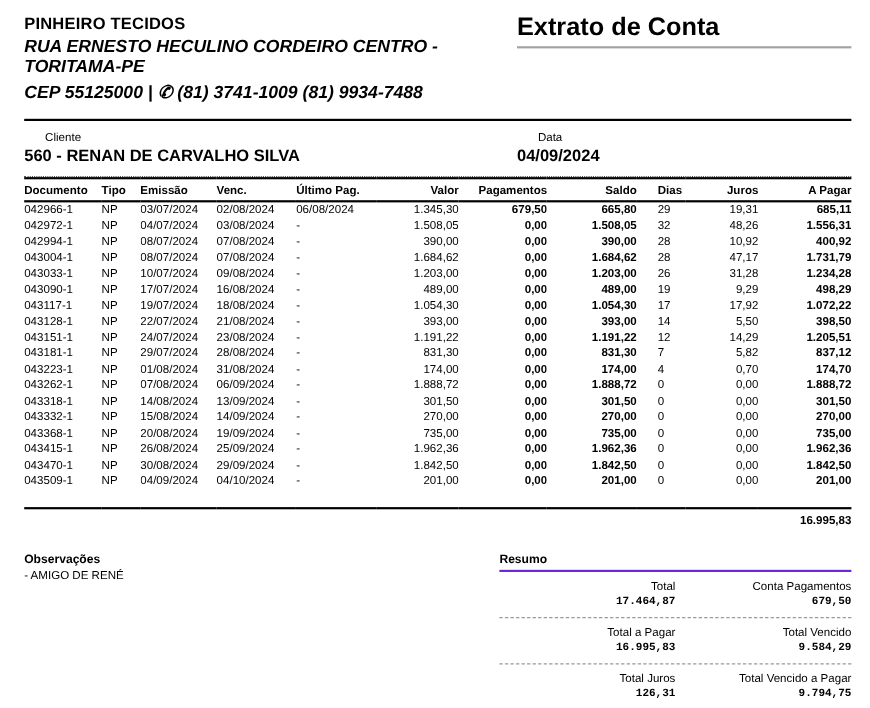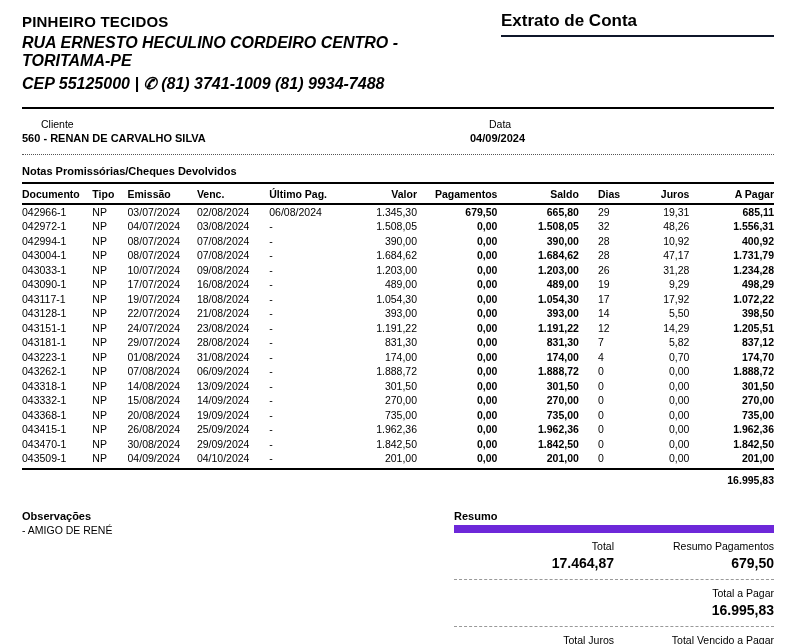--- a/index.html
+++ b/index.html
@@ -6,64 +6,64 @@
   html, body { margin: 0; padding: 0; background: #fff; }
   body {
     width: 791px; height: 644px;
     font-family: "Liberation Sans", sans-serif;
     color: #000;
     -webkit-font-smoothing: antialiased;
   }
   .page { width: 791px; height: 644px; padding: 10px 17px 0 22px; overflow: hidden; }
 
   
-  .doc-header { display: flex; align-items: flex-start; gap: 31px; }
+  .doc-header { display: flex; align-items: flex-start; }
   .company { width: 448px; }
   .company-name { font-size: 15px; font-weight: bold; margin: 3px 0 4px; letter-spacing: .2px; }
   .company-line { font-size: 16px; font-weight: bold; margin: 0 0 4px; font-style: italic; }
   .title-block { flex: 1; }
-  .doc-title { font-size: 17px; font-weight: bold; margin: 1px 0 0; padding-bottom: 4px; border-bottom: 2px solid #0f172a; }
+  .doc-title { font-size: 23px; font-weight: bold; margin: 1px 0 0; padding-bottom: 4px; border-bottom: 2px solid #a3a3a3; }
   .header-rule { border: 0; border-top: 2px solid #000; margin: 10px 0 0; }
 
   
   .meta-row { display: flex; margin-top: 9px; }
   .meta-client { width: 448px; }
   .meta-date { flex: 1; }
   .meta-label { font-size: 10.5px; margin-left: 19px; }
-  .meta-value { font-size: 11px; font-weight: bold; margin-top: 2px; }
+  .meta-value { font-size: 15px; font-weight: bold; margin-top: 2px; }
   .dotted-rule { border: 0; border-top: 1px dotted #555; margin: 10px 0 0; }
 
   
   .section-title { font-size: 11px; font-weight: bold; margin: 10px 0 5px; }
   table { width: 100%; border-collapse: collapse; table-layout: fixed; }
   thead th {
     font-size: 10.5px; font-weight: bold; text-align: left;
     border-top: 2px solid #000; border-bottom: 2px solid #000;
     padding: 4px 0 3px;
     white-space: nowrap;
   }
   tbody td { font-size: 10.5px; padding: 1px 0 0; height: 14.5px; white-space: nowrap; overflow: hidden; }
-  tbody tr:last-child td { border-bottom: 2px solid #000; padding-bottom: 4px; }
+  tbody tr:last-child td { border-bottom: 2px solid #000; padding-bottom: 18px; }
   th.c5, td.c5, th.c6, td.c6, th.c7, td.c7, th.c9, td.c9, th.c10, td.c10 { text-align: right; }
   td.c6, td.c7, td.c10 { font-weight: bold; }
   th.c8, td.c8 { padding-left: 19px; }
   .grand-total { font-size: 10.5px; font-weight: bold; text-align: right; margin-top: 4px; }
 
   
   .bottom { display: flex; margin-top: 24px; }
   .observations { width: 448px; }
   .obs-title { font-size: 11px; font-weight: bold; margin: 0 0 2px; }
   .obs-note { font-size: 10.5px; margin: 0; }
   .resumo { flex: 1; }
-  .resumo-title { font-size: 11px; font-weight: bold; margin: 0; padding-bottom: 3px; border-bottom: 8px solid #6d28d9; }
+  .resumo-title { font-size: 11px; font-weight: bold; margin: 0; padding-bottom: 3px; border-bottom: 2px solid #6d28d9; }
   .resumo-row { display: flex; padding: 7px 0 8px; text-align: right; }
   .resumo-cell { width: 160px; }
   .resumo-cell:last-child { flex: 1; }
   .r-label { font-size: 10.5px; margin-bottom: 3px; }
-  .r-value { font-size: 14px; font-weight: bold; }
+  .r-value { font-size: 10px; font-weight: bold; font-family: Liberation Mono, monospace; }
   .resumo-sep { border-top: 1px dashed #999; height: 0; }
 </style>
 </head>
 <body>
 
 <div class="page">
 
   <header class="doc-header">
     <div class="company">
       <div class="company-name">PINHEIRO TECIDOS</div>
@@ -84,21 +84,20 @@
     </div>
     <div class="meta-date">
       <div class="meta-label">Data</div>
       <div class="meta-value">04/09/2024</div>
     </div>
   </section>
 
   <hr class="dotted-rule">
 
   <section>
-    <h2 class="section-title">Notas Promissórias/Cheques Devolvidos</h2>
     <table>
       <colgroup>
         <col style="width:70px">
           <col style="width:35px">
           <col style="width:69px">
           <col style="width:72px">
         <col style="width:72px">
           <col style="width:75px">
           <col style="width:80px">
           <col style="width:81px">
@@ -368,29 +367,33 @@
     </div>
     <div class="resumo">
       <h3 class="resumo-title">Resumo</h3>
       <div>
           <div class="resumo-row">
             <div class="resumo-cell">
               <div class="r-label">Total</div>
               <div class="r-value">17.464,87</div>
             </div>
             <div class="resumo-cell">
-              <div class="r-label">Resumo Pagamentos</div>
+              <div class="r-label">Conta Pagamentos</div>
               <div class="r-value">679,50</div>
             </div>
           </div>
           <div class="resumo-sep"></div>
           <div class="resumo-row">
             <div class="resumo-cell">
               <div class="r-label">Total a Pagar</div>
               <div class="r-value">16.995,83</div>
+            </div>
+            <div class="resumo-cell">
+              <div class="r-label">Total Vencido</div>
+              <div class="r-value">9.584,29</div>
             </div>
           </div>
           <div class="resumo-sep"></div>
           <div class="resumo-row">
             <div class="resumo-cell">
               <div class="r-label">Total Juros</div>
               <div class="r-value">126,31</div>
             </div>
             <div class="resumo-cell">
               <div class="r-label">Total Vencido a Pagar</div>

